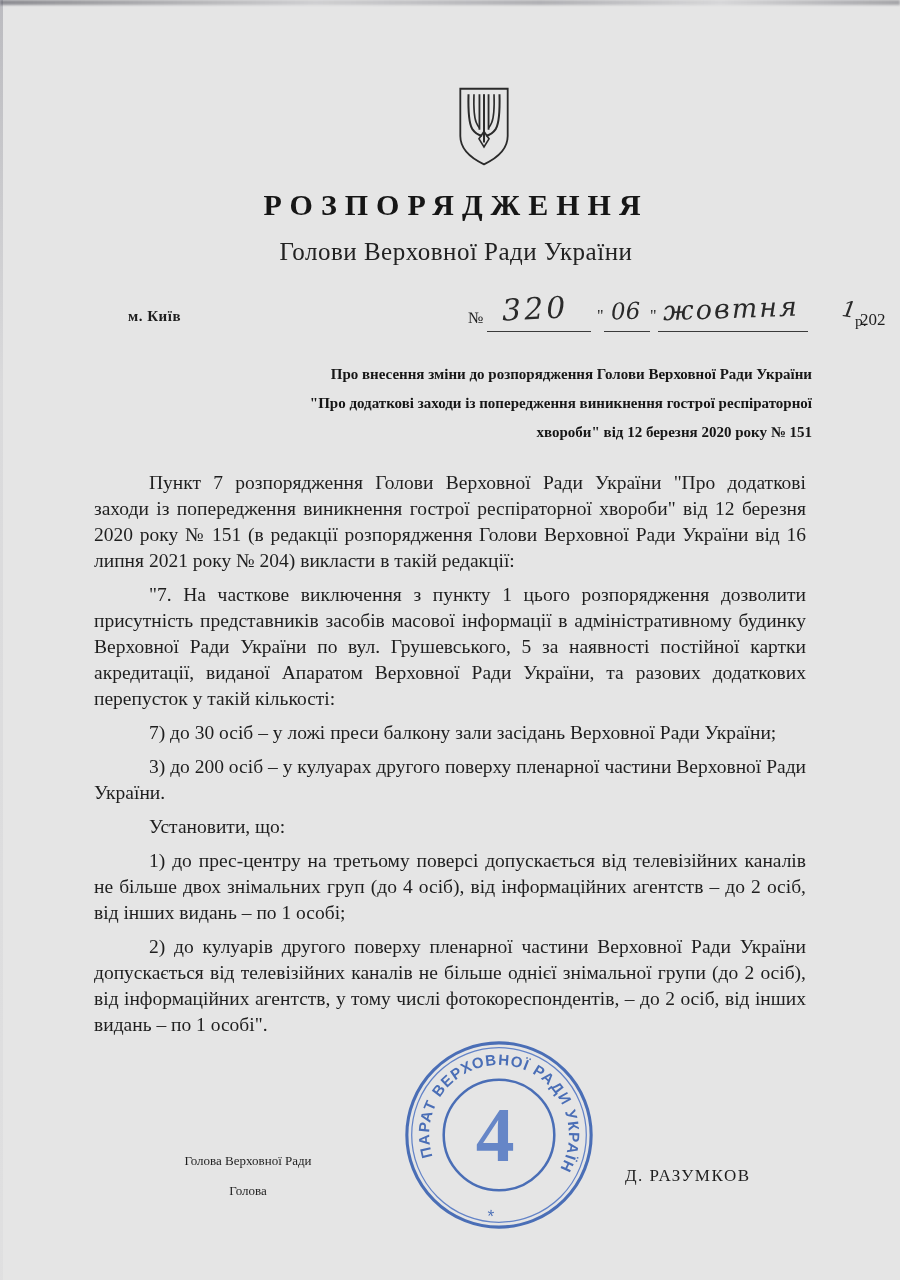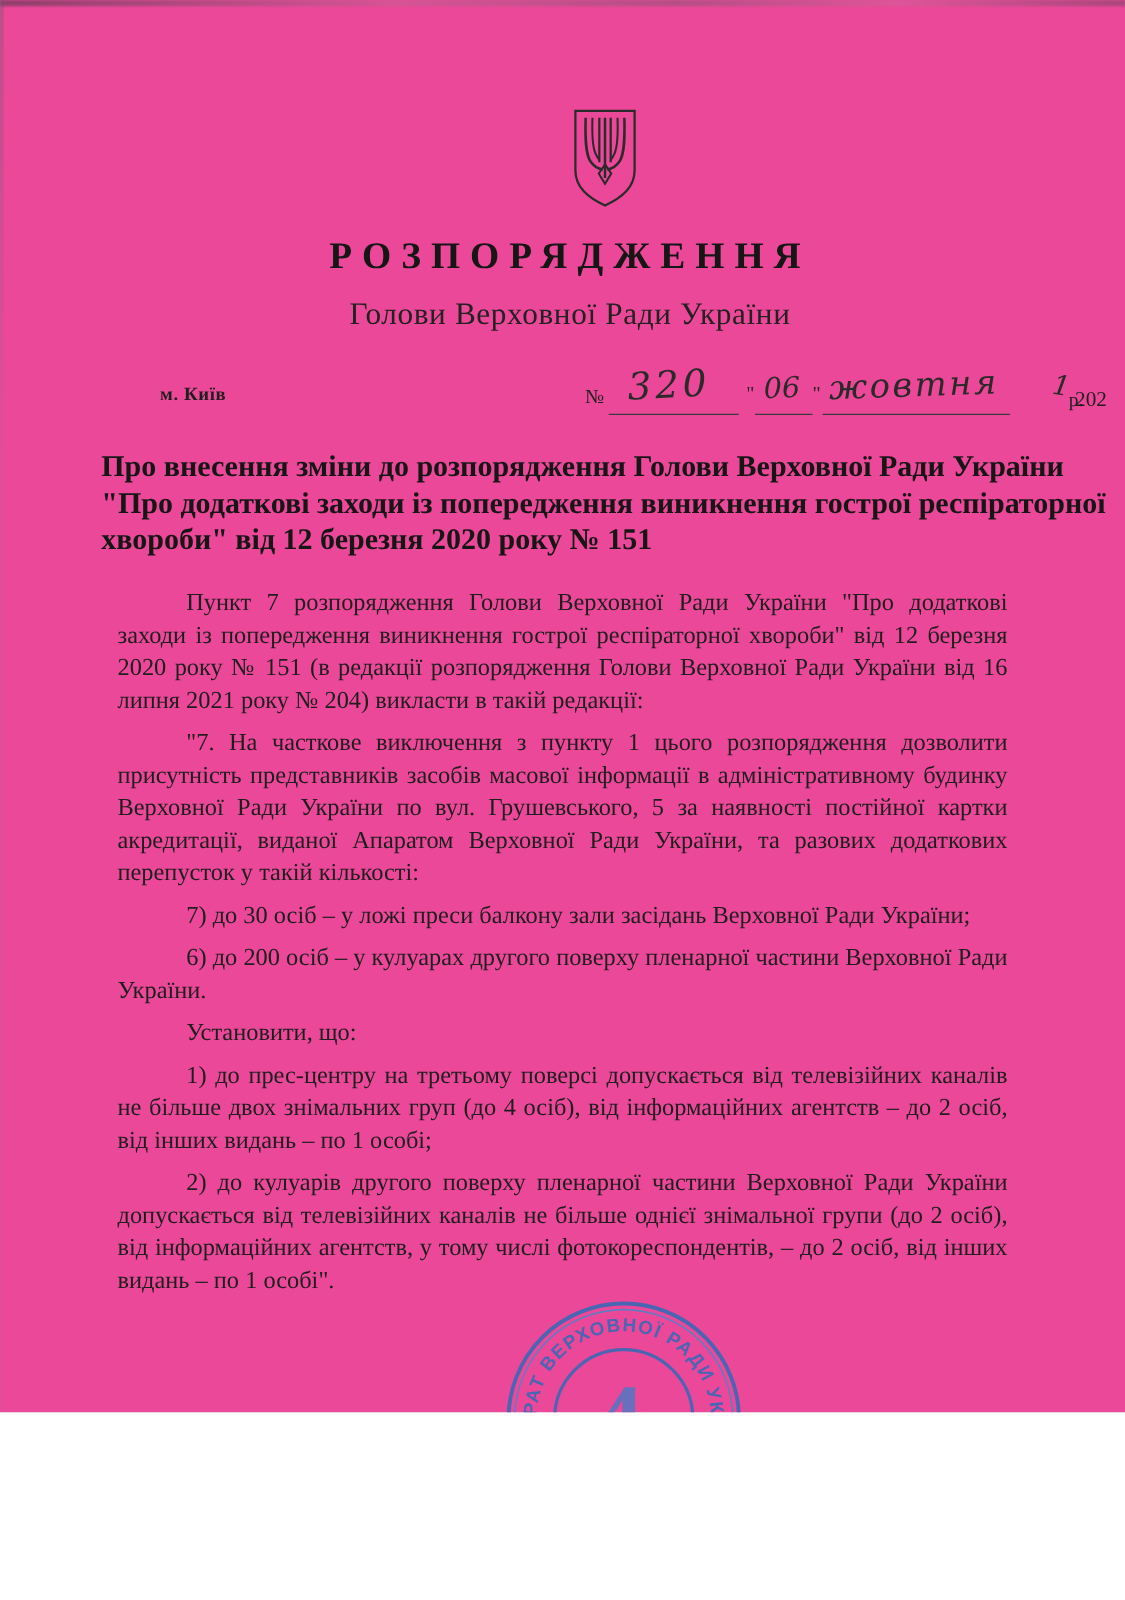--- a/index.html
+++ b/index.html
@@ -1,18 +1,18 @@
 <!DOCTYPE html>
 <html><head>
 <meta charset="utf-8">
 <style>
   html, body { margin:0; padding:0; background:#ffffff; }
   .page {
-    position:relative; width:900px; height:1130px; margin:0 auto;
-    background:#ec4899; overflow:hidden;
+    position:relative; width:900px; height:1280px; margin:0 auto;
+    background:#e5e5e5; overflow:hidden;
     font-family:"Liberation Serif", serif; color:#1e1e1e;
   }
   .edge-top {
     position:absolute; top:0; left:0; right:0; height:5px;
     background:linear-gradient(to right, rgba(55,55,65,.50), rgba(130,130,140,.22) 35%,
                rgba(90,90,100,.38) 60%, rgba(150,150,160,.18) 80%, rgba(70,70,80,.40));
     filter:blur(1px);
   }
   .edge-left {
     position:absolute; top:0; left:0; bottom:0; width:3px;
@@ -37,22 +37,22 @@
   .q-open { position:absolute; left:597px; top:307px; font-size:16px; }
   .day-val { position:absolute; left:611px; top:298px; font-size:23px; transform:rotate(-2deg); }
   .ul-day { left:604px; top:331px; width:46px; }
   .q-close { position:absolute; left:650px; top:307px; font-size:16px; }
   .month-val { position:absolute; left:663px; top:293px; font-size:27px; transform:rotate(-2deg); letter-spacing:2px; }
   .ul-month { left:658px; top:331px; width:150px; }
   .yr-printed { position:absolute; left:860px; top:310px; font-size:17px; }
   .yr-digit { position:absolute; left:842px; top:297px; font-size:22px; transform:rotate(9deg); }
   .yr-suffix { position:absolute; left:855px; top:312px; font-size:15.5px; }
   .heading {
-    position:absolute; left:81px; top:360px; width:720px; text-align:left;
-    font-size:24px; font-weight:bold; line-height:29px; color:#161616;
+    position:absolute; left:92px; top:360px; width:720px; text-align:right;
+    font-size:15px; font-weight:bold; line-height:29px; color:#161616;
   }
   .heading div { white-space:nowrap; }
   .body-text { position:absolute; left:94px; top:470px; width:712px; font-size:19.5px; line-height:26px; }
   .para { text-align:justify; text-indent:55px; margin:0 0 8px 0; }
   .sig-left {
     position:absolute; left:138px; top:1146px; width:220px; text-align:center;
     font-size:13px; line-height:30px;
   }
   .sig-right {
     position:absolute; left:625px; top:1166px; font-size:17px; letter-spacing:1.5px;
@@ -99,21 +99,21 @@
   <div class="heading">
     <div>Про внесення зміни до розпорядження Голови Верховної Ради України</div>
     <div>"Про додаткові заходи із попередження виникнення гострої респіраторної</div>
     <div>хвороби" від 12 березня 2020 року № 151</div>
   </div>
 
   <div class="body-text">
     <p class="para">Пункт 7 розпорядження Голови Верховної Ради України "Про додаткові заходи із попередження виникнення гострої респіраторної хвороби" від 12 березня 2020 року № 151 (в редакції розпорядження Голови Верховної Ради України від 16 липня 2021 року № 204) викласти в такій редакції:</p>
     <p class="para">"7. На часткове виключення з пункту 1 цього розпорядження дозволити присутність представників засобів масової інформації в адміністративному будинку Верховної Ради України по вул. Грушевського, 5 за наявності постійної картки акредитації, виданої Апаратом Верховної Ради України, та разових додаткових перепусток у такій кількості:</p>
     <p class="para">7) до 30 осіб – у ложі преси балкону зали засідань Верховної Ради України;</p>
-    <p class="para">6) до 200 осіб – у кулуарах другого поверху пленарної частини Верховної Ради України.</p>
+    <p class="para">3) до 200 осіб – у кулуарах другого поверху пленарної частини Верховної Ради України.</p>
     <p class="para">Установити, що:</p>
     <p class="para">1) до прес-центру на третьому поверсі допускається від телевізійних каналів не більше двох знімальних груп (до 4 осіб), від інформаційних агентств – до 2 осіб, від інших видань – по 1 особі;</p>
     <p class="para">2) до кулуарів другого поверху пленарної частини Верховної Ради України допускається від телевізійних каналів не більше однієї знімальної групи (до 2 осіб), від інформаційних агентств, у тому числі фотокореспондентів, – до 2 осіб, від інших видань – по 1 особі".</p>
   </div>
 
   <svg class="stamp" width="194" height="194" viewBox="0 0 200 200" fill="none">
     <circle cx="100" cy="100" r="95" stroke="#4268b4" stroke-width="3.2"></circle>
     <circle cx="100" cy="100" r="90" stroke="#5c7ec6" stroke-width="1.3"></circle>
     <circle cx="100" cy="100" r="57" stroke="#4268b4" stroke-width="2.6"></circle>
     <path id="stampArc" d="M34.8 130.4 A72 72 0 1 1 165.2 130.4" fill="none"></path>

